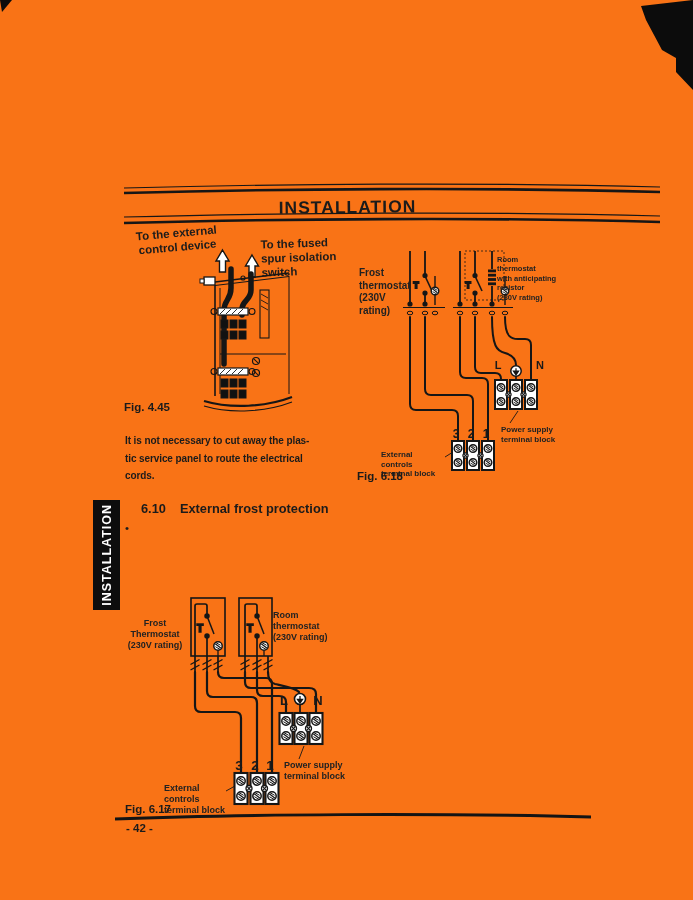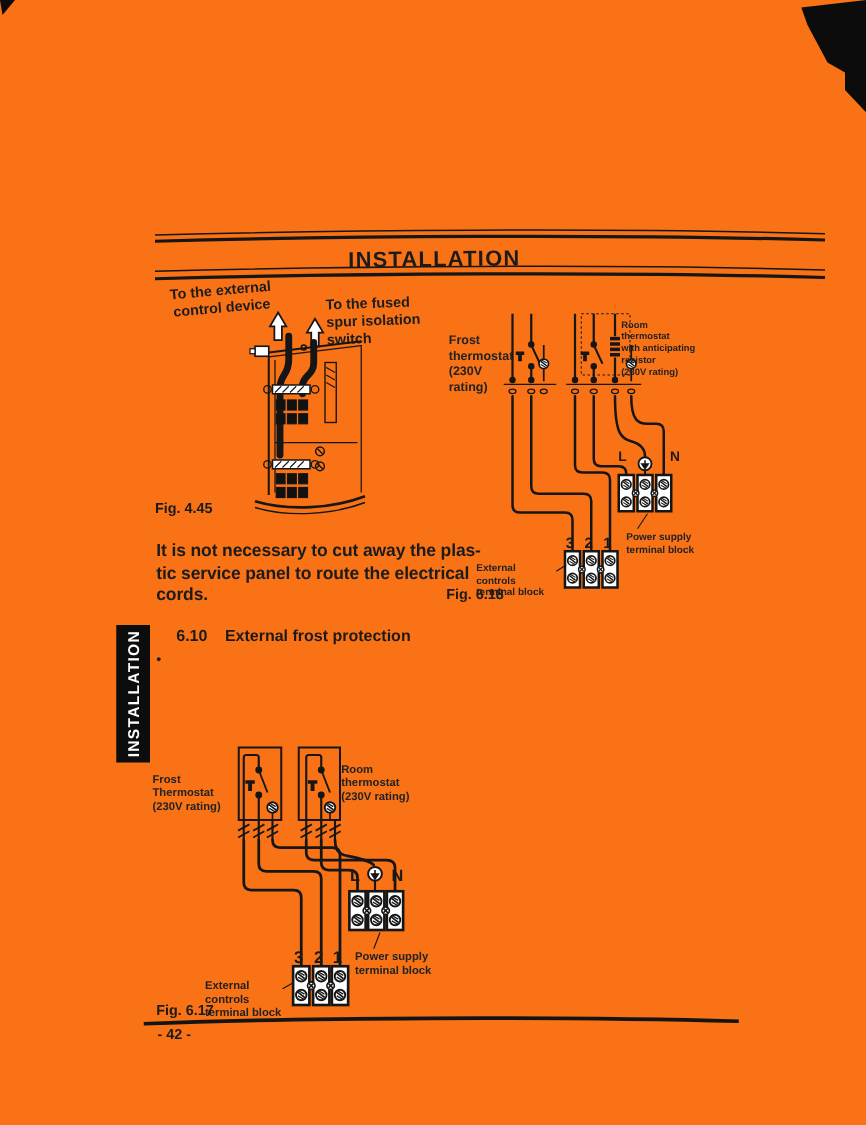--- a/index.html
+++ b/index.html
@@ -14,33 +14,33 @@
   
   .lbl{position:absolute;font-weight:bold;color:#1c1c1c;}
   .lbl-ext{left:126px;top:227px;width:102px;font-size:11.5px;line-height:1.2;text-align:center;transform:rotate(-5deg);}
   .lbl-fused{left:261px;top:237px;width:92px;font-size:11.5px;line-height:1.2;transform:rotate(-2deg);}
   .fig616-svg{left:196px;top:244px;}
   .caption{position:absolute;font-size:11.5px;font-weight:bold;}
   .cap616{left:124px;top:401px;}
   .cap617{left:125px;top:803px;}
   .cap618{left:357px;top:470px;}
   
-  .para{left:125px;top:432px;width:280px;font-size:14px;font-weight:bold;line-height:17.5px;letter-spacing:-0.1px;}
+  .para{left:125px;top:432px;width:280px;font-size:10px;font-weight:bold;line-height:17.5px;letter-spacing:-0.1px;}
   .sec-head{left:125px;top:501px;font-size:12.8px;font-weight:bold;margin-left:16px;}
   .sec-head .num{margin-right:14px;}
   .bullet-row{left:125px;top:521px;width:270px;display:flex;font-size:11.5px;line-height:15.6px;letter-spacing:-0.1px;}
   .bullet-glyph{width:11px;flex:none;}
   
   .side-tab{left:93px;top:500px;width:27px;height:110px;background:#0d0d0d;display:flex;align-items:center;justify-content:center;}
   .side-tab-text{writing-mode:vertical-rl;transform:rotate(180deg);color:#fff;font-size:12.5px;font-weight:bold;letter-spacing:1px;}
   
   .fig617{left:118px;top:594px;width:300px;height:218px;}
   .fig618{left:355px;top:243px;width:250px;height:240px;}
   .dlab{position:absolute;font-weight:bold;color:#222;}
-  .frost617{left:4px;top:24px;width:66px;font-size:9px;line-height:1.2;text-align:left;}
+  .frost617{left:4px;top:24px;width:66px;font-size:9px;line-height:1.2;text-align:center;}
   .room617{left:155px;top:16px;width:66px;font-size:9px;line-height:1.2;text-align:left;}
   .psu617{left:166px;top:166px;width:70px;font-size:9px;line-height:1.2;}
   .ext617{left:46px;top:189px;width:64px;font-size:9px;line-height:1.2;}
   .frost618{left:4px;top:24px;width:52px;font-size:10px;line-height:1.25;text-align:left;}
   .room618{left:142px;top:12px;width:94px;font-size:7.5px;line-height:1.25;text-align:left;}
   .psu618{left:146px;top:182px;width:68px;font-size:8px;line-height:1.2;}
   .ext618{left:26px;top:207px;width:64px;font-size:8px;line-height:1.2;}
   
   .footer-rule{left:114px;top:811px;}
   .page-num{left:126px;top:822px;font-size:11.5px;font-weight:bold;}

